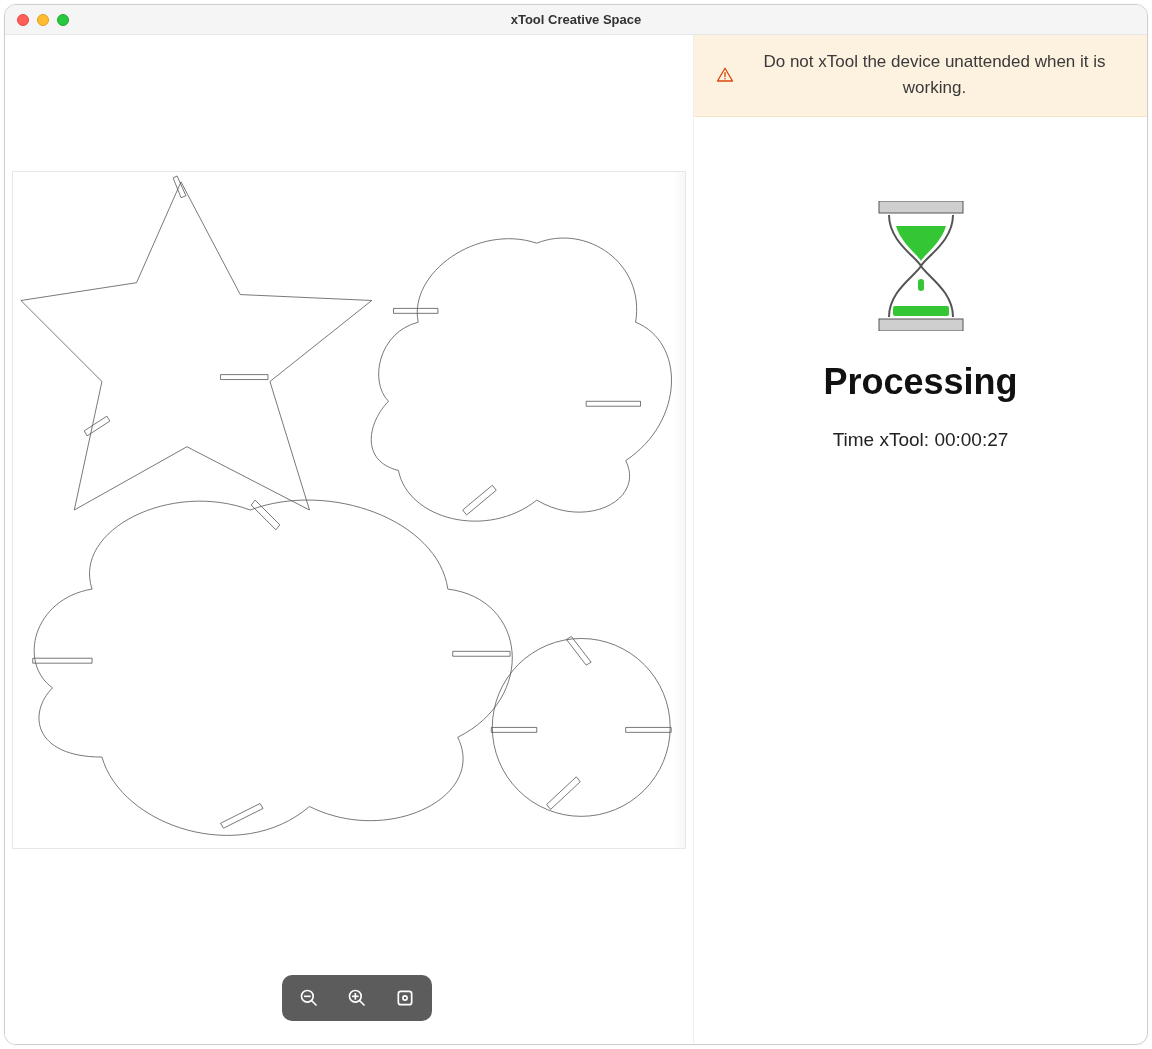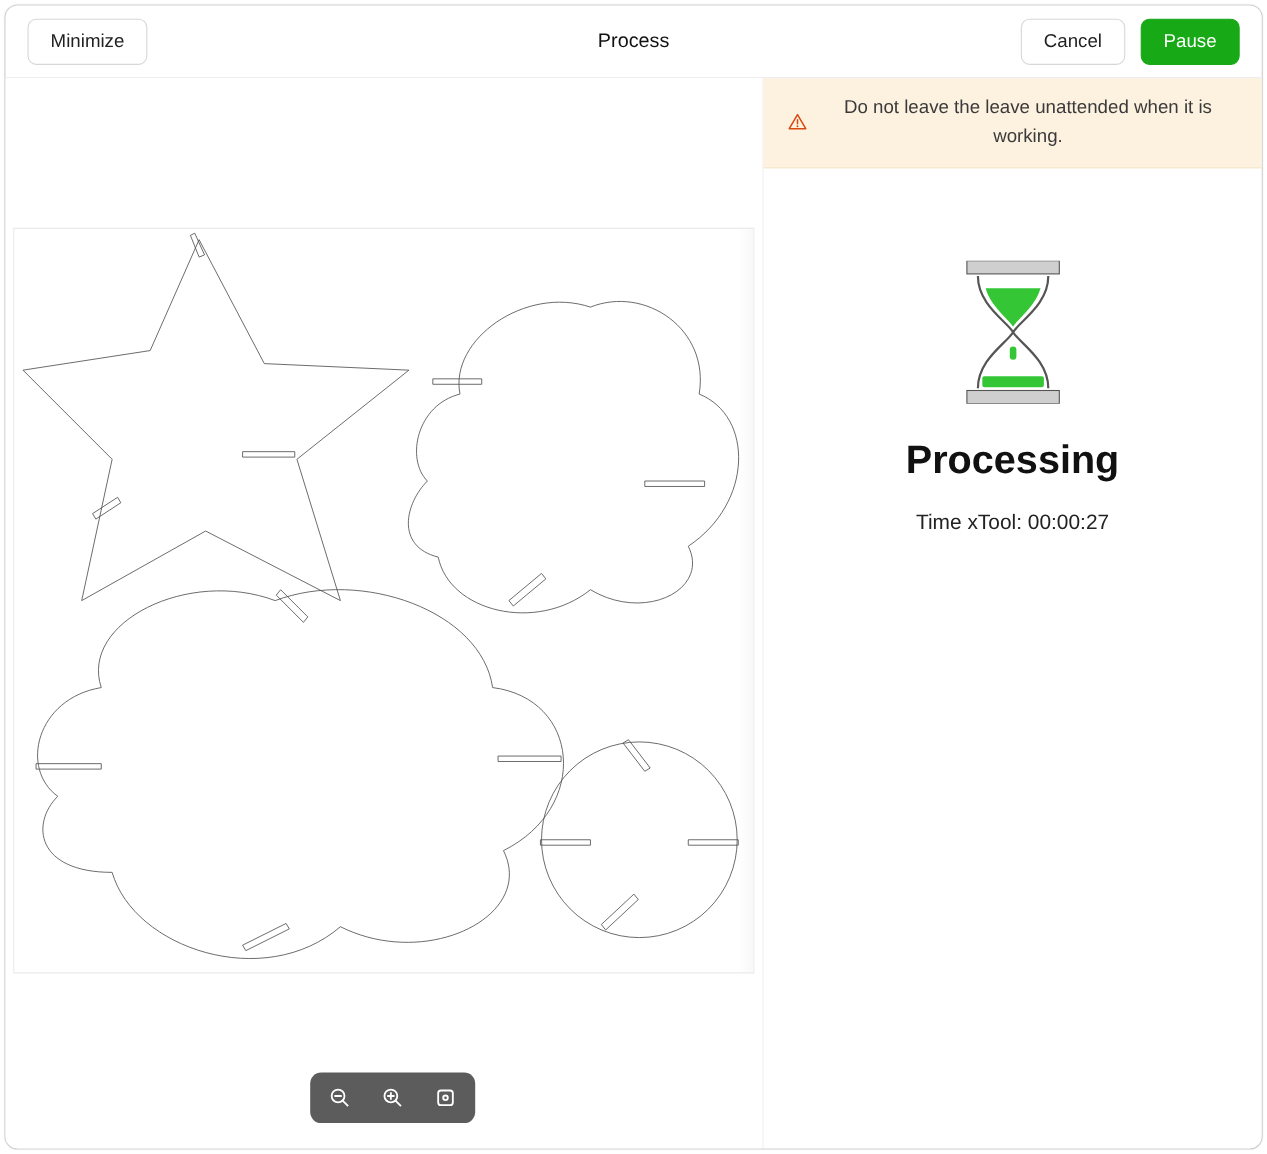--- a/index.html
+++ b/index.html
@@ -78,29 +78,29 @@
     width: 34px; height: 34px; display: inline-flex; align-items: center; justify-content: center;
     color: #fff; cursor: pointer; border-radius: 6px;
   }
   .zoom-btn svg { width: 20px; height: 20px; }
 </style>
 </head>
 <body>
 
 <div class="window">
 
-
-  <div class="toolbar">
-    <button class="btn">Minimize</button>
-    <div class="toolbar-center">Process</div>
-    <div class="toolbar-right">
-      <button class="btn">Cancel</button>
-      <button class="btn btn-primary">Pause</button>
+  <div class="titlebar">
+    <div class="traffic-lights">
+      <span class="tl-close"></span>
+      <span class="tl-min"></span>
+      <span class="tl-max"></span>
     </div>
+    <div class="title">xTool Creative Space</div>
   </div>
+
 
   <div class="body">
 
     <div class="left-pane">
       <div class="canvas-wrap">
         <div class="canvas-inner">
           <svg class="shapes" viewBox="0 0 680 680">
             <g fill="none" stroke="#555" stroke-width="0.8">
 
               <path d="
@@ -185,21 +185,21 @@
       </div>
     </div>
 
     <div class="right-pane">
       <div class="warning-banner">
         <svg viewBox="0 0 24 24" width="18" height="18">
           <path d="M12 3 L22 20 H2 Z" fill="none" stroke="#d9480f" stroke-width="1.8" stroke-linejoin="round"></path>
           <line x1="12" y1="9" x2="12" y2="14" stroke="#d9480f" stroke-width="1.8" stroke-linecap="round"></line>
           <circle cx="12" cy="17" r="1.1" fill="#d9480f"></circle>
         </svg>
-        <span>Do not leave the leave unattended when it is working.</span>
+        <span>Do not xTool the device unattended when it is working.</span>
       </div>
 
       <div class="status-area">
         <svg class="hourglass" viewBox="0 0 100 130">
           <rect x="8" y="0" width="84" height="12" fill="#cfcfcf" stroke="#555"></rect>
           <rect x="8" y="118" width="84" height="12" fill="#cfcfcf" stroke="#555"></rect>
           <path d="M18 14 C18 40 44 55 50 65 C56 55 82 40 82 14" fill="none" stroke="#555" stroke-width="2"></path>
           <path d="M18 116 C18 90 44 75 50 65 C56 75 82 90 82 116" fill="none" stroke="#555" stroke-width="2"></path>
           <path d="M25 25 C30 42 45 52 50 60 C55 52 70 42 75 25 Z" fill="#35c635"></path>
           <rect x="47" y="78" width="6" height="12" rx="3" fill="#35c635"></rect>

